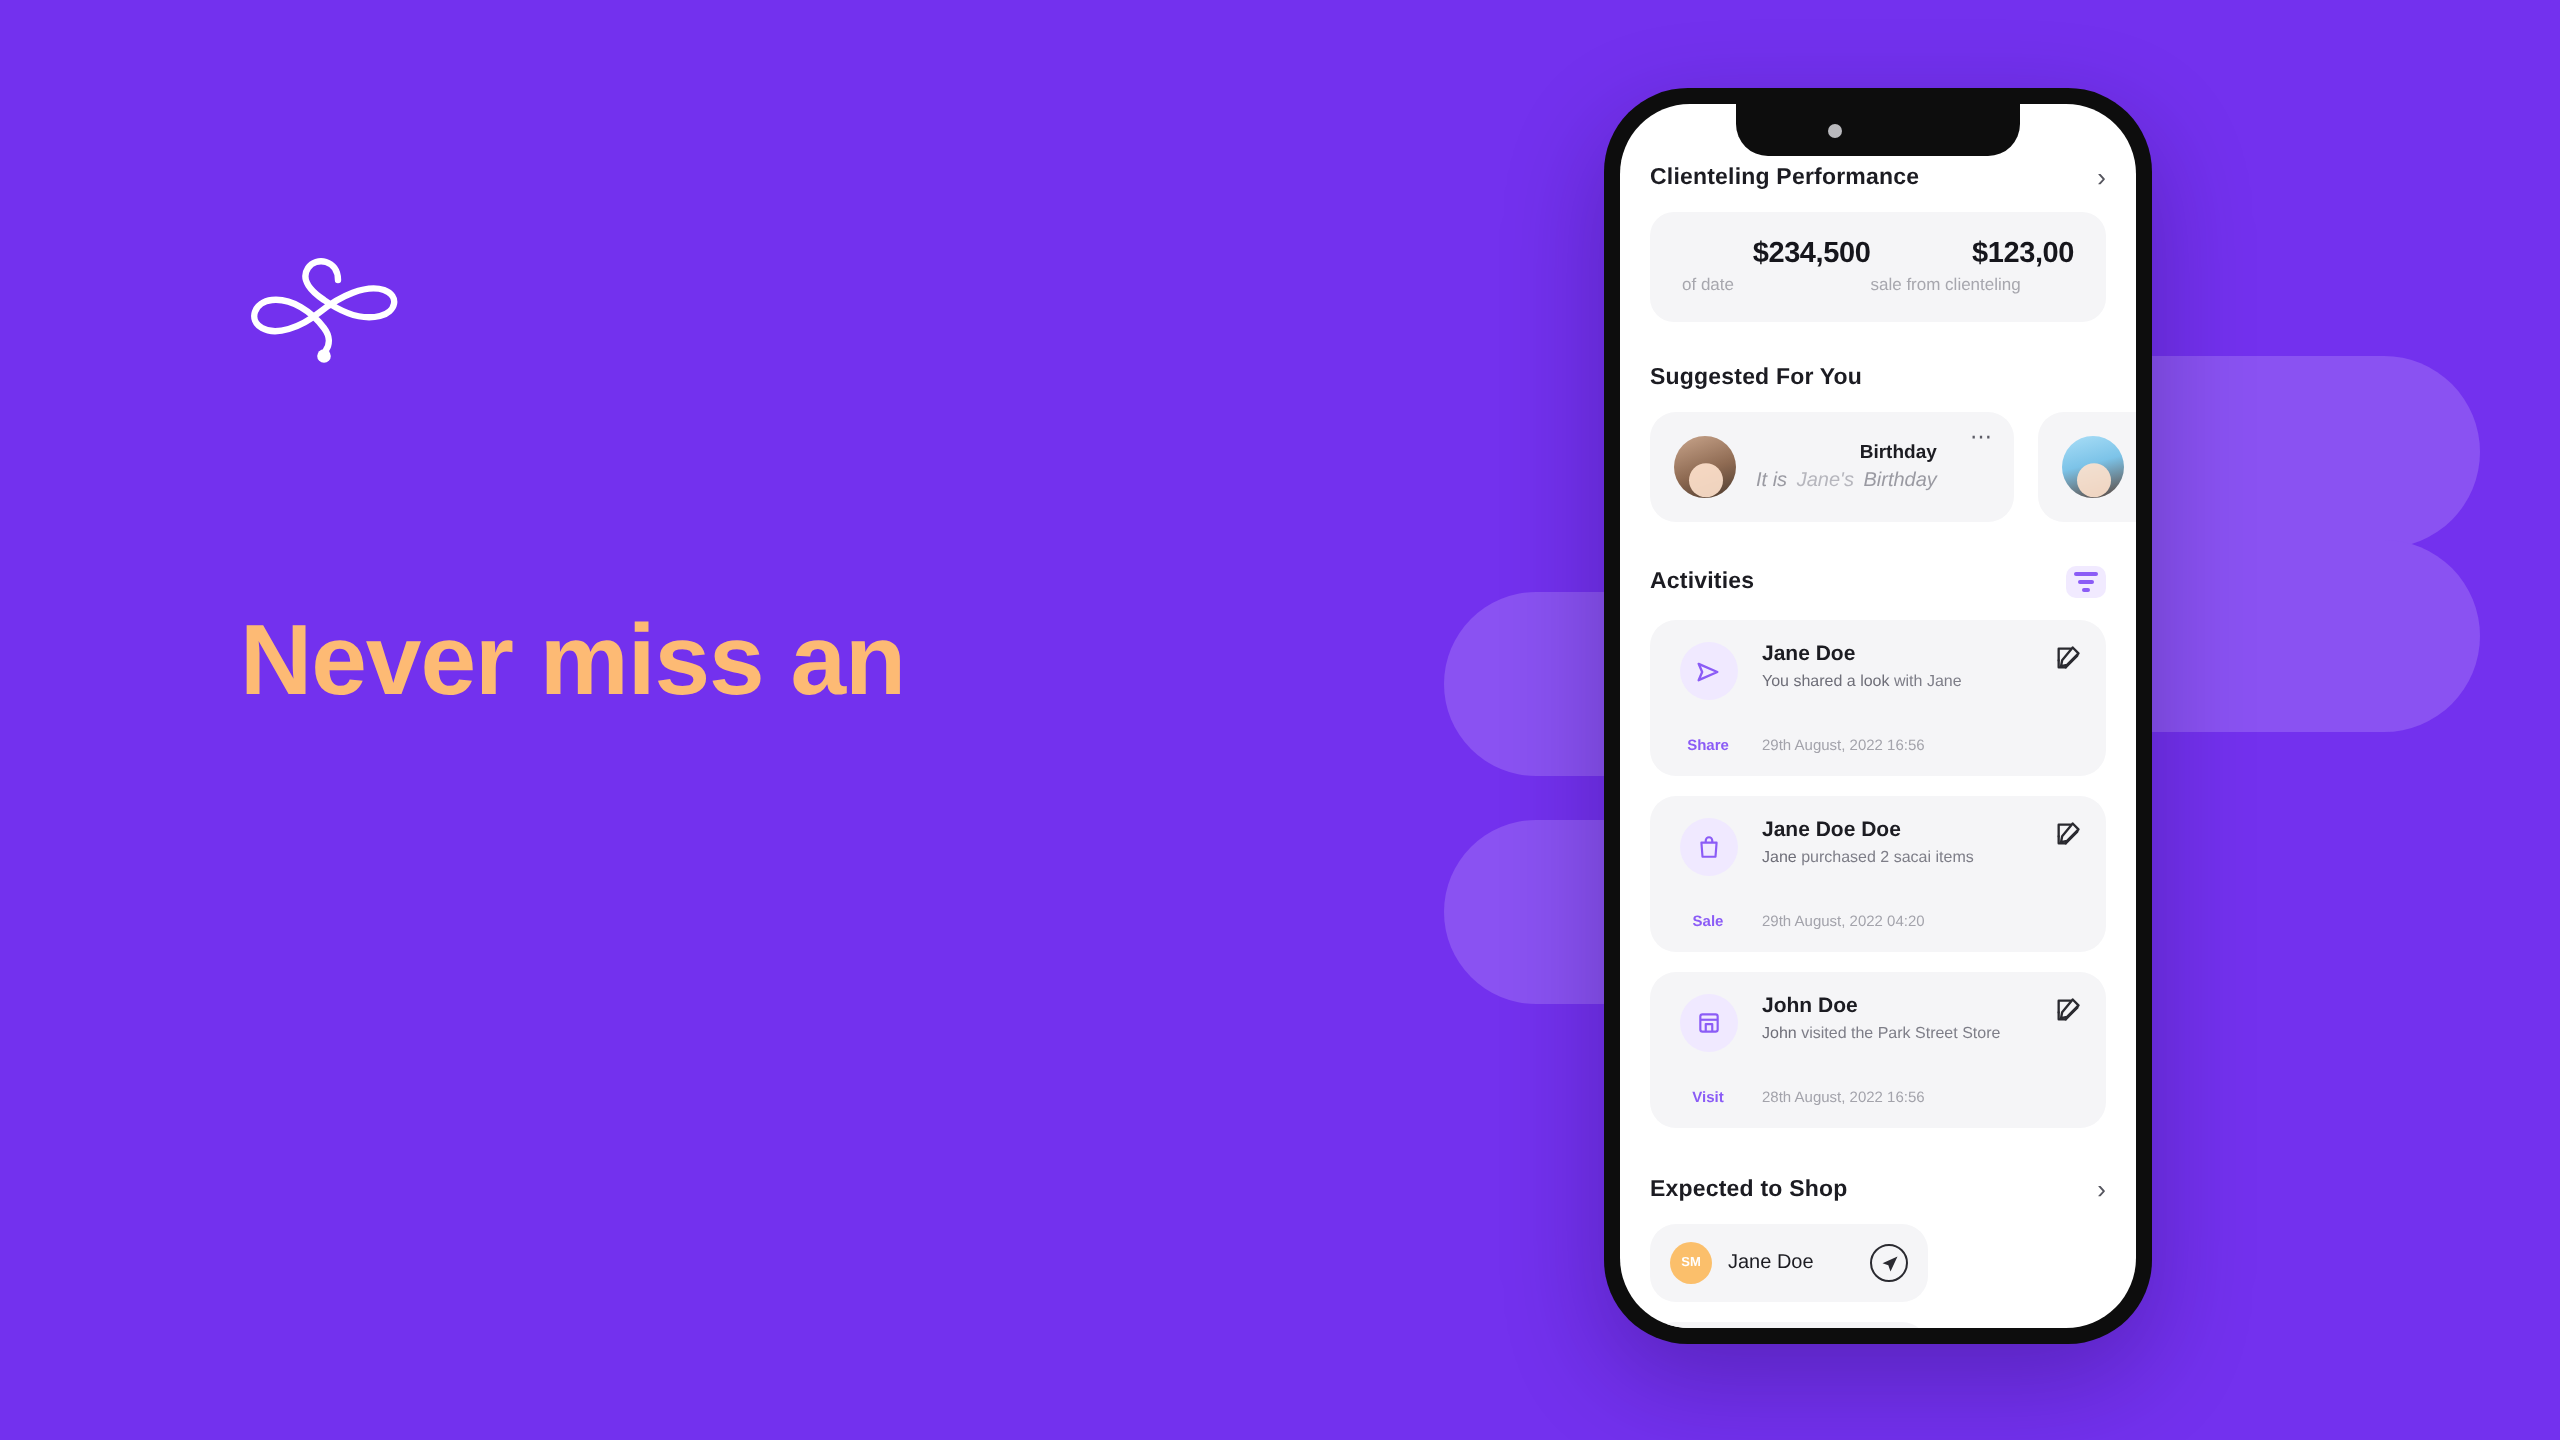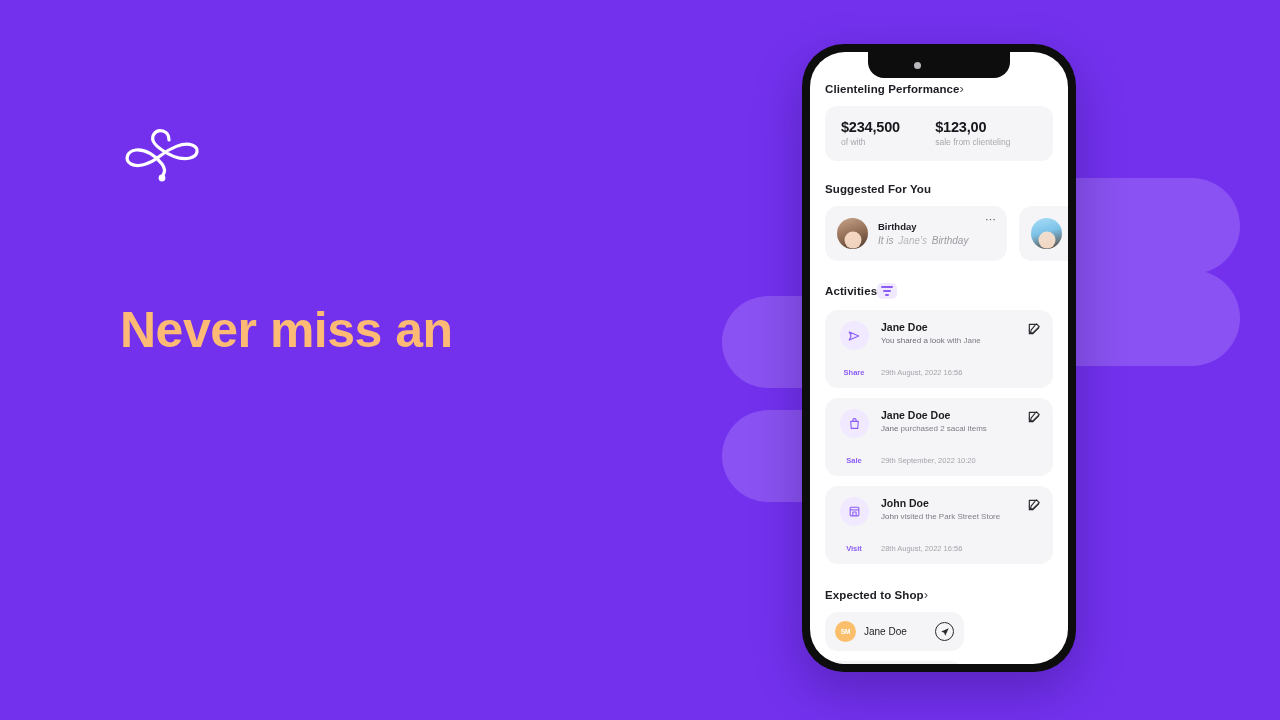--- a/index.html
+++ b/index.html
@@ -80,41 +80,41 @@
 
   .screen-scroll {
     position: absolute;
     inset: 0;
     padding: 30px 0 0 0;
   }
   .pad { padding: 0 15px; }
 
   
   .sec-head {
-    display: flex; align-items: center; 
+    display: flex; align-items: center; justify-content: space-between;
     margin-bottom: 11px;
   }
   .sec-title { font-size: 11.5px; font-weight: bold; color: #1c1c22; letter-spacing: .1px; }
   .chev { font-size: 13px; color: #55555e; line-height: 1; }
 
   
   .stats {
     background: #f5f5f7;
     border-radius: 12px;
     padding: 13px 16px 14px;
     display: flex;
     margin-bottom: 22px;
   }
   .stat { flex: 1; }
   .stat.second { flex: 1.08; }
-  .stat-v { font-size: 14.5px; font-weight: bold; color: #16161c; letter-spacing: -.2px; }
+  .stat-v { font-size: 14.5px; font-weight: bold; color: #16161c; letter-spacing: -.2px; text-align: right; }
   .stat-l { font-size: 8.5px; color: #a7a7ae; margin-top: 2px; }
 
   
-  .sugg-row { display: flex; gap: 12px; margin-bottom: 22px; }
+  .sugg-row { display: flex; gap: 12px; margin-bottom: 22px; text-align: right; }
   .sugg-card {
     background: #f5f5f7;
     border-radius: 13px;
     padding: 12px 12px;
     min-width: 182px;
     flex: 0 0 182px;
     display: flex; align-items: center; gap: 10px;
     position: relative;
   }
   .avatar-ph {
@@ -233,21 +233,21 @@
       <div class="screen-scroll">
 
         <div class="pad">
           <div class="sec-head">
             <span class="sec-title">Clienteling Performance</span>
             <span class="chev">›</span>
           </div>
           <div class="stats">
             <div class="stat">
               <div class="stat-v">$234,500</div>
-              <div class="stat-l">of with</div>
+              <div class="stat-l">of date</div>
             </div>
             <div class="stat second">
               <div class="stat-v">$123,00</div>
               <div class="stat-l">sale from clienteling</div>
             </div>
           </div>
         </div>
 
         <div class="pad">
           <div class="sec-head">
@@ -323,21 +323,21 @@
                   </svg>
                 </div>
                 <div class="act-kind">Sale</div>
               </div>
               <div class="act-body">
                 <div class="act-name">Jane Doe Doe</div>
                 <div class="act-desc">
                   <span class="who">Jane</span>
                   <span>purchased 2 sacai items</span>
                 </div>
-                <div class="act-time">29th September, 2022 10:20</div>
+                <div class="act-time">29th August, 2022 04:20</div>
               </div>
               <span class="edit-btn">
                 <svg width="14" height="14" viewBox="0 0 24 24" fill="none" stroke="#2a2a30" stroke-width="2" stroke-linecap="round" stroke-linejoin="round">
                   <path d="M4 14 V20 H10"></path>
                     <path d="M4 14 V4 H14"></path>
                     <path d="M20 10 L10 20"></path>
                     <path d="M16 3 L21 8 L11 18 L6 19 L7 14 Z"></path>
                 </svg>
               </span>
             </div>

